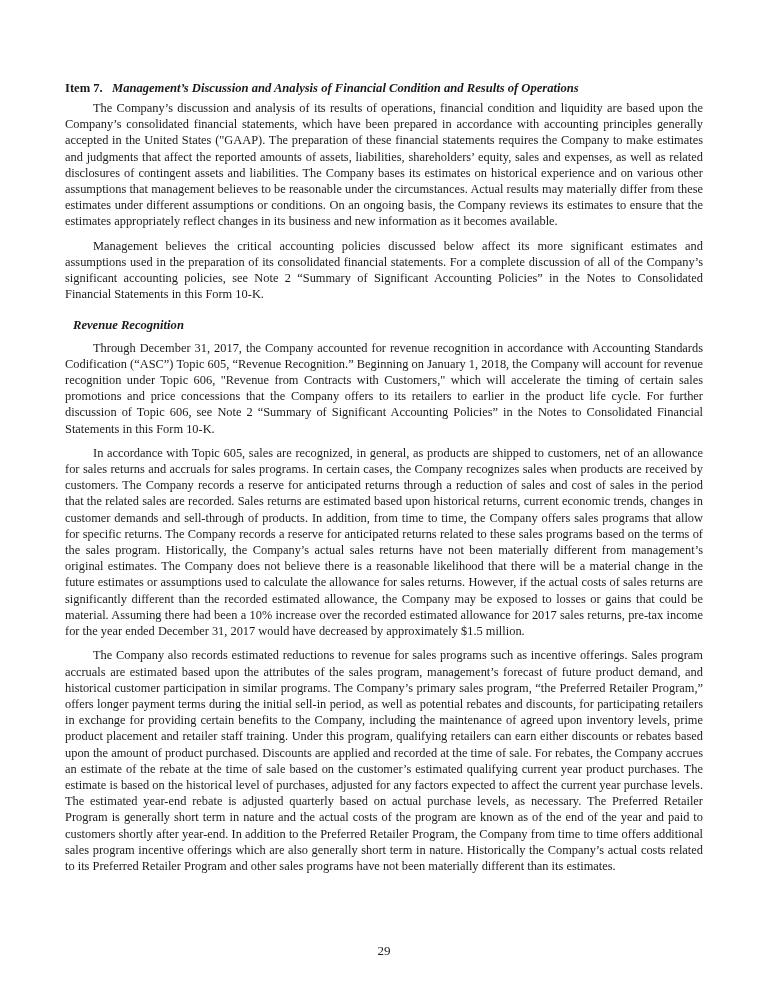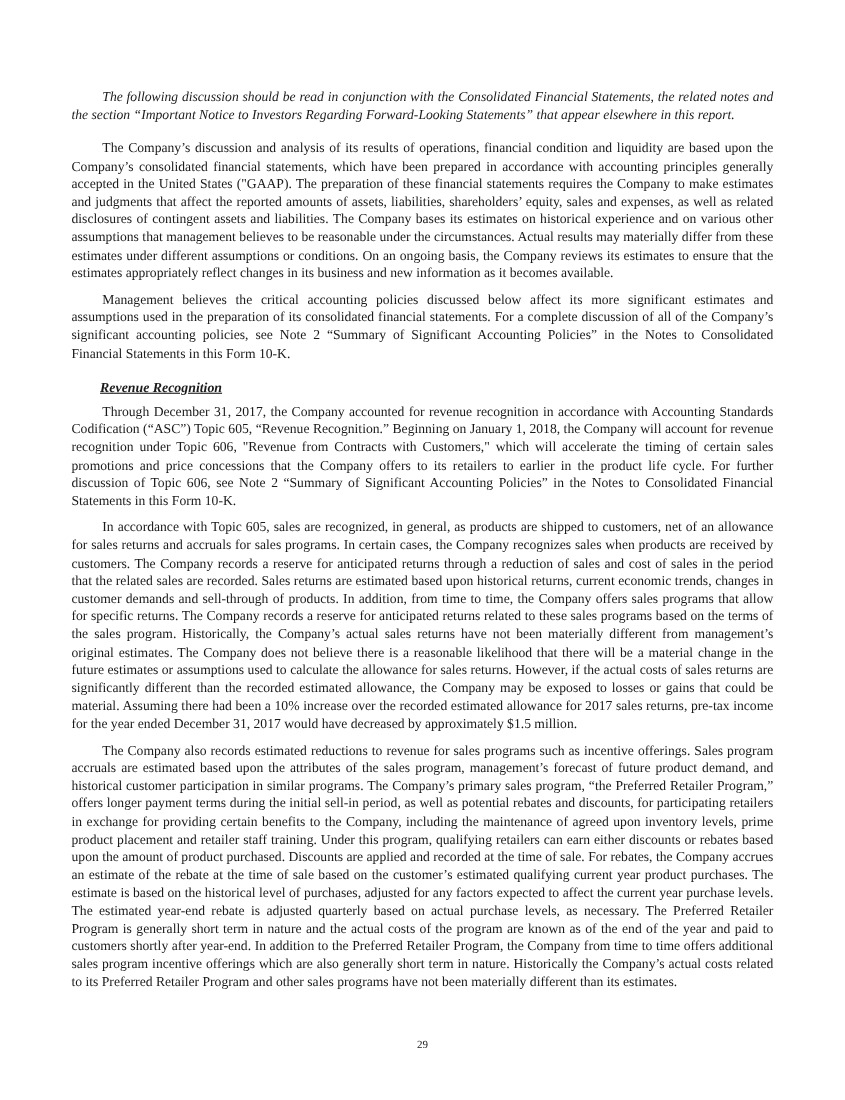--- a/index.html
+++ b/index.html
@@ -48,45 +48,47 @@
     }
     .section-heading {
       font-weight: bold;
       font-size: 12.6px;
       margin: 0 0 6px 0;
     }
     .sub-heading {
       font-weight: bold;
       font-style: italic;
       font-size: 12.6px;
-      margin: 0 0 6px 26px;
-      text-decoration: underline;
+      margin: 0 0 6px 8px;
     }
     .para {
       margin-bottom: 8px;
     }
     .para.last-before-sub {
       margin-bottom: 15px;
     }
     .page-number {
       position: absolute;
       top: 943px;
       left: 0;
       width: 768px;
       text-align: center;
-      font-size: 10px;
+      font-size: 13px;
     }
   </style>
 </head>
 <body>
 
 <div class="page">
 
+  <div class="item-heading">
+    <span class="item-num">Item 7.</span>
+    <span class="item-title">Management’s Discussion and Analysis of Financial Condition and Results of Operations</span>
+  </div>
 
-  <p class="intro">The following discussion should be read in conjunction with the Consolidated Financial Statements, the related notes and the section “Important Notice to Investors Regarding Forward-Looking Statements” that appear elsewhere in this report.</p>
 
 
   <p class="para">The Company’s discussion and analysis of its results of operations, financial condition and liquidity are based upon the Company’s consolidated financial statements, which have been prepared in accordance with accounting principles generally accepted in the United States ("GAAP). The preparation of these financial statements requires the Company to make estimates and judgments that affect the reported amounts of assets, liabilities, shareholders’ equity, sales and expenses, as well as related disclosures of contingent assets and liabilities. The Company bases its estimates on historical experience and on various other assumptions that management believes to be reasonable under the circumstances. Actual results may materially differ from these estimates under different assumptions or conditions. On an ongoing basis, the Company reviews its estimates to ensure that the estimates appropriately reflect changes in its business and new information as it becomes available.</p>
   <p class="para last-before-sub">Management believes the critical accounting policies discussed below affect its more significant estimates and assumptions used in the preparation of its consolidated financial statements. For a complete discussion of all of the Company’s significant accounting policies, see Note 2 “Summary of Significant Accounting Policies” in the Notes to Consolidated Financial Statements in this Form 10-K.</p>
 
   <div class="sub-heading">Revenue Recognition</div>
 
   <p class="para">Through December 31, 2017, the Company accounted for revenue recognition in accordance with Accounting Standards Codification (“ASC”) Topic 605, “Revenue Recognition.” Beginning on January 1, 2018, the Company will account for revenue recognition under Topic 606, "Revenue from Contracts with Customers," which will accelerate the timing of certain sales promotions and price concessions that the Company offers to its retailers to earlier in the product life cycle. For further discussion of Topic 606, see Note 2 “Summary of Significant Accounting Policies” in the Notes to Consolidated Financial Statements in this Form 10-K.</p>
   <p class="para">In accordance with Topic 605, sales are recognized, in general, as products are shipped to customers, net of an allowance for sales returns and accruals for sales programs. In certain cases, the Company recognizes sales when products are received by customers. The Company records a reserve for anticipated returns through a reduction of sales and cost of sales in the period that the related sales are recorded. Sales returns are estimated based upon historical returns, current economic trends, changes in customer demands and sell-through of products. In addition, from time to time, the Company offers sales programs that allow for specific returns. The Company records a reserve for anticipated returns related to these sales programs based on the terms of the sales program. Historically, the Company’s actual sales returns have not been materially different from management’s original estimates. The Company does not believe there is a reasonable likelihood that there will be a material change in the future estimates or assumptions used to calculate the allowance for sales returns. However, if the actual costs of sales returns are significantly different than the recorded estimated allowance, the Company may be exposed to losses or gains that could be material. Assuming there had been a 10% increase over the recorded estimated allowance for 2017 sales returns, pre-tax income for the year ended December 31, 2017 would have decreased by approximately $1.5 million.</p>
   <p class="para">The Company also records estimated reductions to revenue for sales programs such as incentive offerings. Sales program accruals are estimated based upon the attributes of the sales program, management’s forecast of future product demand, and historical customer participation in similar programs. The Company’s primary sales program, “the Preferred Retailer Program,” offers longer payment terms during the initial sell-in period, as well as potential rebates and discounts, for participating retailers in exchange for providing certain benefits to the Company, including the maintenance of agreed upon inventory levels, prime product placement and retailer staff training. Under this program, qualifying retailers can earn either discounts or rebates based upon the amount of product purchased. Discounts are applied and recorded at the time of sale. For rebates, the Company accrues an estimate of the rebate at the time of sale based on the customer’s estimated qualifying current year product purchases. The estimate is based on the historical level of purchases, adjusted for any factors expected to affect the current year purchase levels. The estimated year-end rebate is adjusted quarterly based on actual purchase levels, as necessary. The Preferred Retailer Program is generally short term in nature and the actual costs of the program are known as of the end of the year and paid to customers shortly after year-end. In addition to the Preferred Retailer Program, the Company from time to time offers additional sales program incentive offerings which are also generally short term in nature. Historically the Company’s actual costs related to its Preferred Retailer Program and other sales programs have not been materially different than its estimates.</p>

